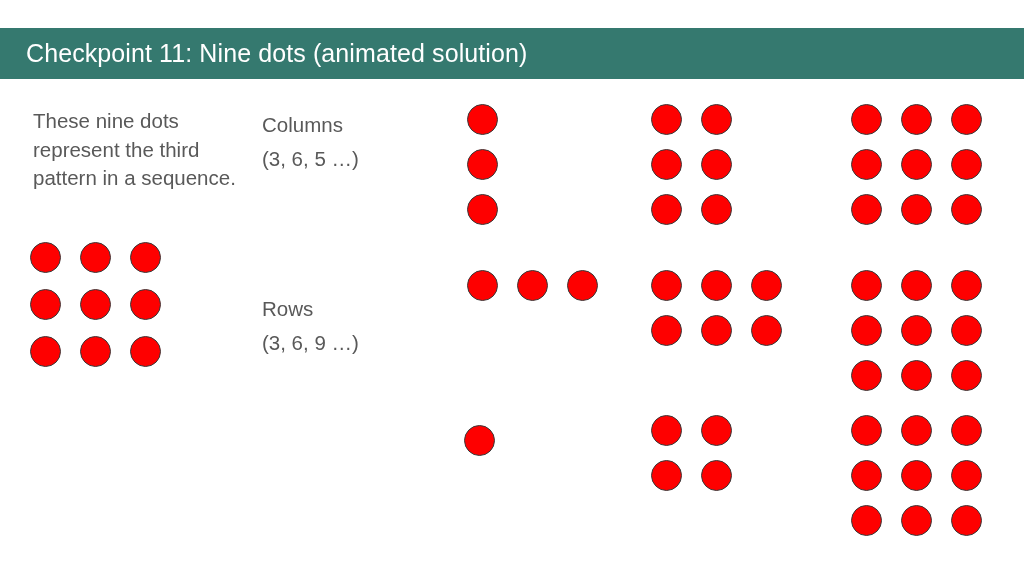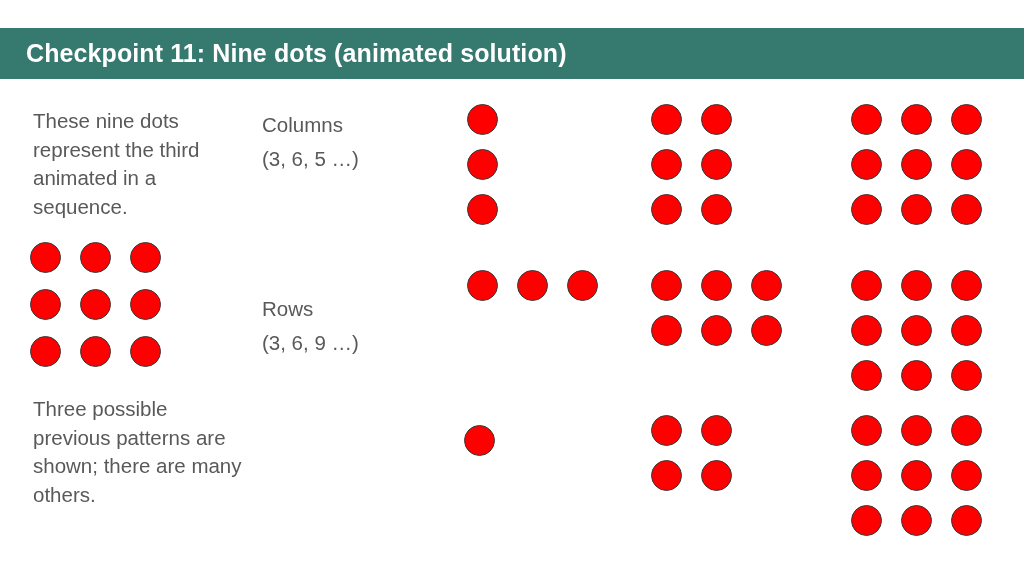--- a/index.html
+++ b/index.html
@@ -30,21 +30,21 @@
     top: 28px;
     width: 1024px;
     height: 51px;
     background: #35796f;
     display: flex;
     align-items: center;
   }
   #title-text {
     color: #ffffff;
     font-size: 25px;
-    font-weight: bold;
+    font-weight: normal;
     letter-spacing: 0.1px;
     margin-left: 26px;
     white-space: nowrap;
   }
 
   
   .body-text {
     position: absolute;
     color: #595959;
     font-size: 20.5px;
@@ -122,21 +122,21 @@
 </style>
 </head>
 <body>
 
 <div id="slide">
 
   <div id="title-banner">
     <div id="title-text">Checkpoint 11: Nine dots (animated solution)</div>
   </div>
 
-  <div id="intro-text" class="body-text">These nine dots represent the third animated in a sequence.</div>
+  <div id="intro-text" class="body-text">These nine dots represent the third pattern in a sequence.</div>
 
   <div id="sample-grid" class="dot-grid">
       <div class="dot-row">
         <div class="dot-cell">
           <div class="dot" style="background: rgb(254, 0, 0);"></div>
         </div>
         <div class="dot-cell">
           <div class="dot" style="background: rgb(254, 0, 0);"></div>
         </div>
         <div class="dot-cell">
@@ -160,21 +160,20 @@
         </div>
         <div class="dot-cell">
           <div class="dot" style="background: rgb(254, 0, 0);"></div>
         </div>
         <div class="dot-cell">
           <div class="dot" style="background: rgb(254, 0, 0);"></div>
         </div>
       </div>
     </div>
 
-  <div id="note-text" class="body-text">Three possible previous patterns are shown; there are many others.</div>
 
   <div id="label-columns" class="pattern-label">Columns
 (3, 6, 5 …)</div>
   <div id="label-rows" class="pattern-label">Rows
 (3, 6, 9 …)</div>
 
   <div id="columns-g1" class="dot-grid">
       <div class="dot-row">
         <div class="dot-cell">
           <div class="dot" style="background: rgb(254, 0, 0);"></div>

